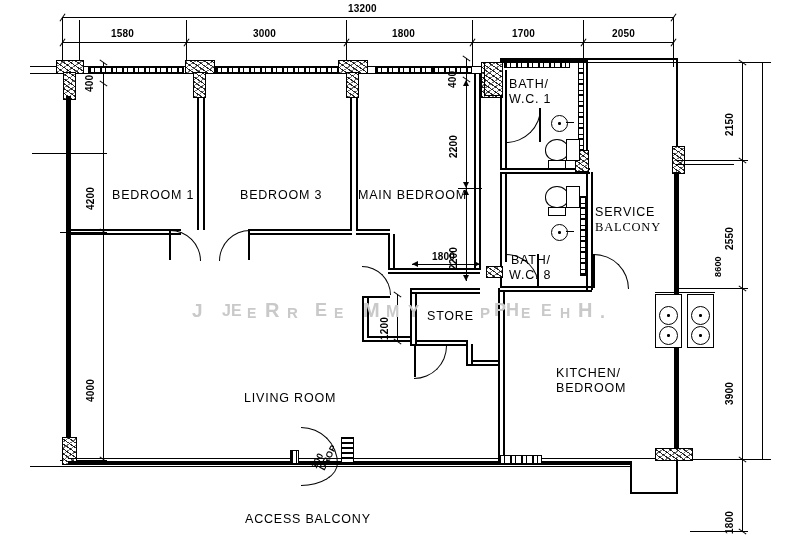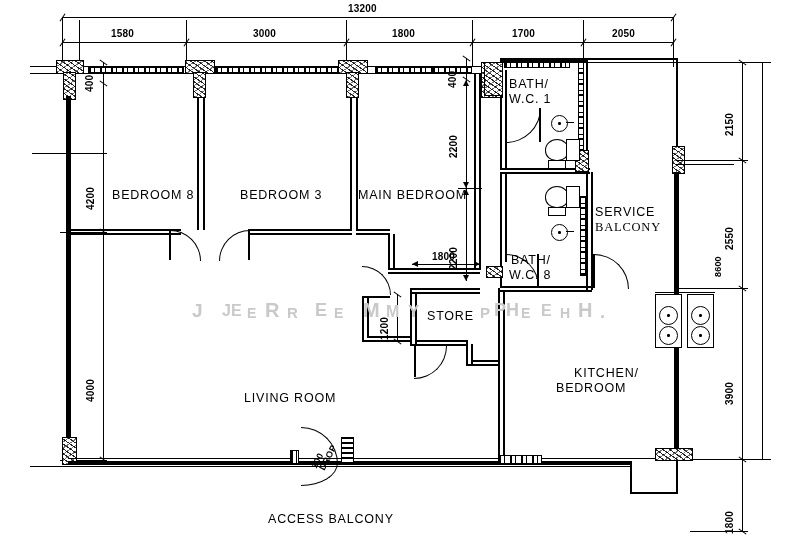--- a/index.html
+++ b/index.html
@@ -341,34 +341,34 @@
     <span style="left:408px;top:6px;font-size:17px;">Y</span>
     <span style="left:480px;top:8px;font-size:15px;">P</span>
     <span style="left:494px;top:4px;font-size:18px;">PH</span>
     <span style="left:521px;top:9px;font-size:14px;">E</span>
     <span style="left:541px;top:6px;font-size:16px;">E</span>
     <span style="left:560px;top:9px;font-size:14px;">H</span>
     <span style="left:578px;top:3px;font-size:20px;">H</span>
     <span style="left:600px;top:6px;font-size:18px;">.</span>
   </div>
 
-  <div class="room" style="left:112px;top:188px;">BEDROOM 8</div>
+  <div class="room" style="left:112px;top:188px;">BEDROOM 1</div>
   <div class="room" style="left:240px;top:188px;">BEDROOM 3</div>
   <div class="room" style="left:358px;top:188px;">MAIN  BEDROOM</div>
 
   <div class="room two" style="left:509px;top:77px;">BATH/</div>
   <div class="room two" style="left:509px;top:92px;">W.C.   1</div>
 
   <div class="room two" style="left:511px;top:253px;">BATH/</div>
   <div class="room two" style="left:509px;top:268px;">W.C.  8</div>
 
   <div class="room two" style="left:595px;top:205px;">SERVICE</div>
   <div class="room two" style="left:595px;top:220px;font-family:Liberation Serif, serif;">BALCONY</div>
 
   <div class="room" style="left:427px;top:309px;">STORE</div>
 
-  <div class="room two" style="left:556px;top:366px;margin-left:18px;">KITCHEN/</div>
+  <div class="room two" style="left:556px;top:366px;">KITCHEN/</div>
   <div class="room two" style="left:556px;top:381px;">BEDROOM</div>
 
   <div class="room" style="left:244px;top:391px;">LIVING  ROOM</div>
-  <div class="room" style="left:268px;top:512px;">ACCESS  BALCONY</div>
+  <div class="room" style="left:245px;top:512px;">ACCESS  BALCONY</div>
 
 </div>
 
 </body></html>

